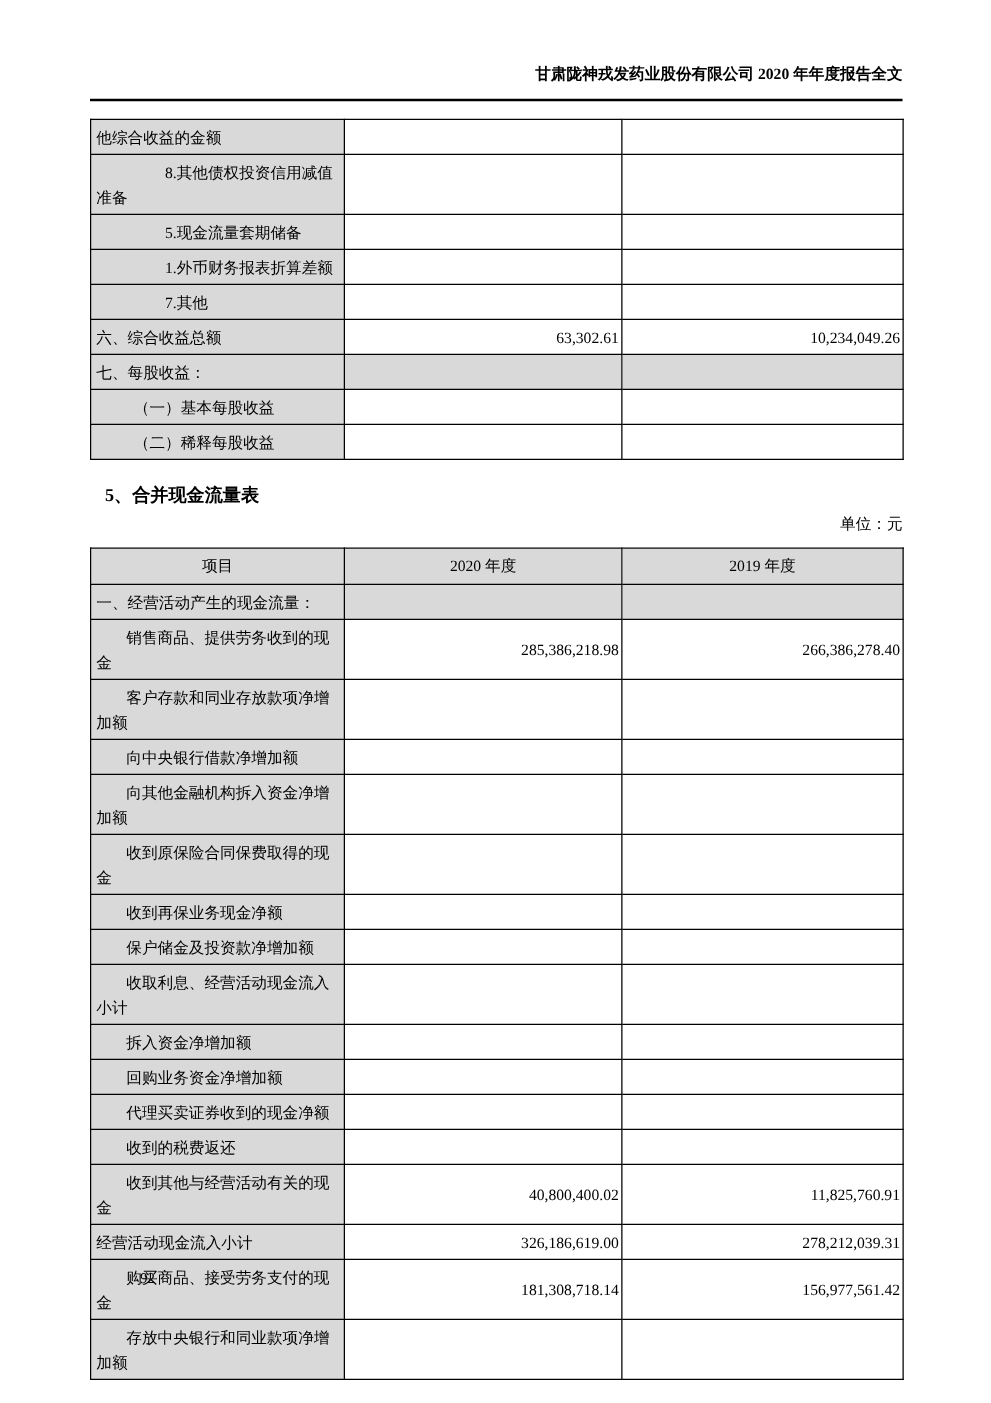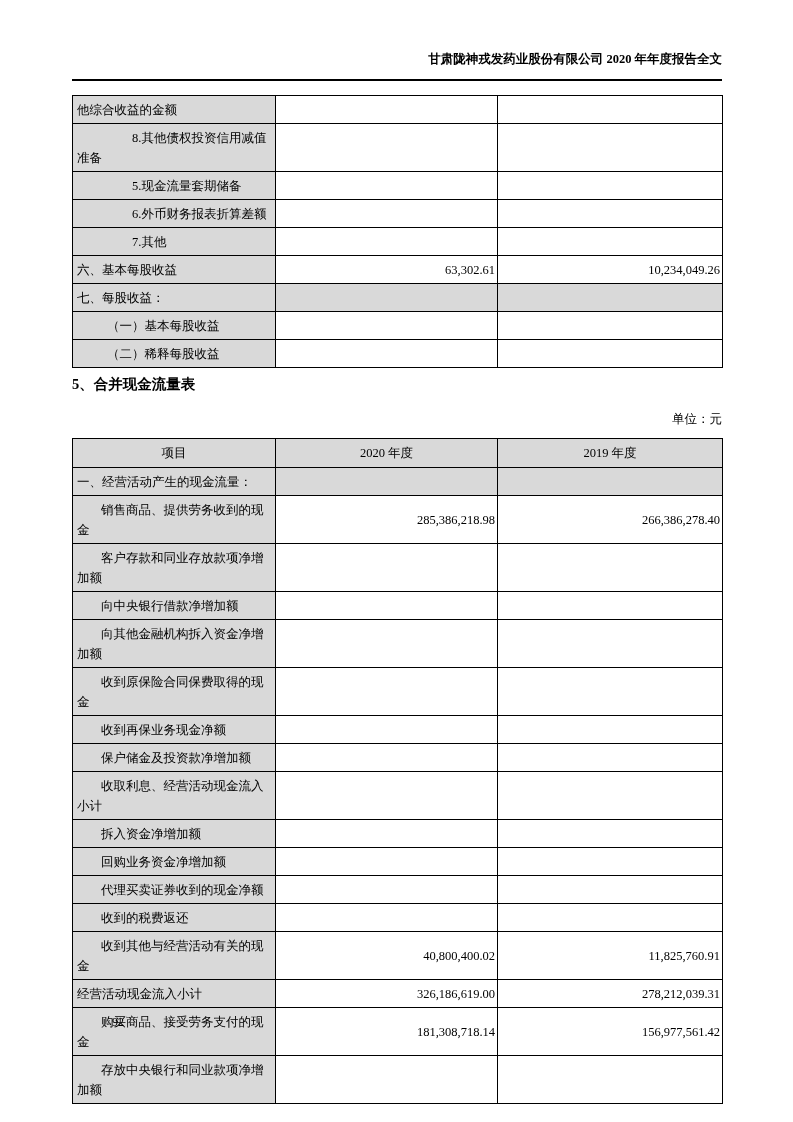--- a/index.html
+++ b/index.html
@@ -63,21 +63,21 @@
   }
   tr.section td.val { background: #d9d9d9; }
   .ind-item  { text-indent: 24px; }
   .ind-num   { text-indent: 55px; }
   .ind-paren { text-indent: 30px; }
   .section-title {
     position: absolute;
     top: 375px; left: 72px; width: 650px;
     font-size: 14.5px;
     font-weight: bold;
-    margin: 0;
+    margin: 12px;
   }
   .unit-line {
     position: absolute;
     top: 411px; left: 72px; width: 650px;
     text-align: right;
     font-size: 12.5px;
   }
   .page-number {
     position: absolute;
     top: 1015px; left: 72px; width: 650px;
@@ -109,31 +109,31 @@
           <td class="lbl ind-num">8.其他债权投资信用减值准备</td>
           <td class="val"></td>
           <td class="val"></td>
         </tr>
         <tr>
           <td class="lbl ind-num">5.现金流量套期储备</td>
           <td class="val"></td>
           <td class="val"></td>
         </tr>
         <tr>
-          <td class="lbl ind-num">6.外币财务报表折算差额</td>
+          <td class="lbl ind-num">1.外币财务报表折算差额</td>
           <td class="val"></td>
           <td class="val"></td>
         </tr>
         <tr>
           <td class="lbl ind-num">7.其他</td>
           <td class="val"></td>
           <td class="val"></td>
         </tr>
         <tr>
-          <td class="lbl">六、基本每股收益</td>
+          <td class="lbl">六、综合收益总额</td>
           <td class="val">63,302.61</td>
           <td class="val">10,234,049.26</td>
         </tr>
         <tr class="section">
           <td class="lbl">七、每股收益：</td>
           <td class="val"></td>
           <td class="val"></td>
         </tr>
         <tr>
           <td class="lbl ind-paren">（一）基本每股收益</td>

